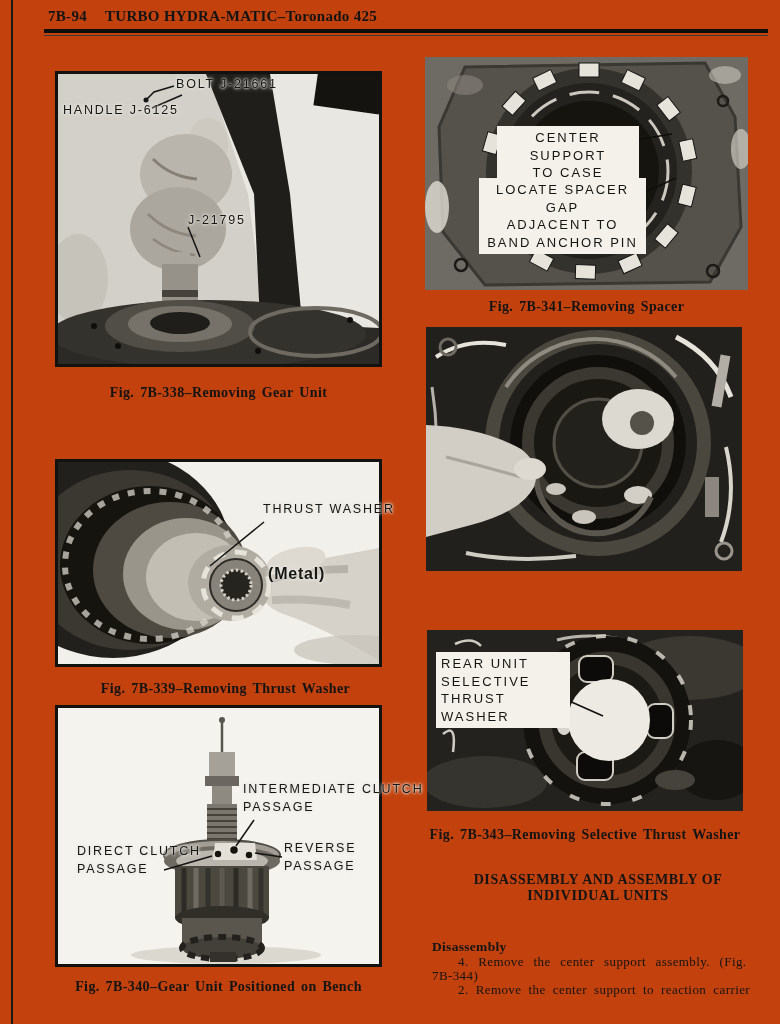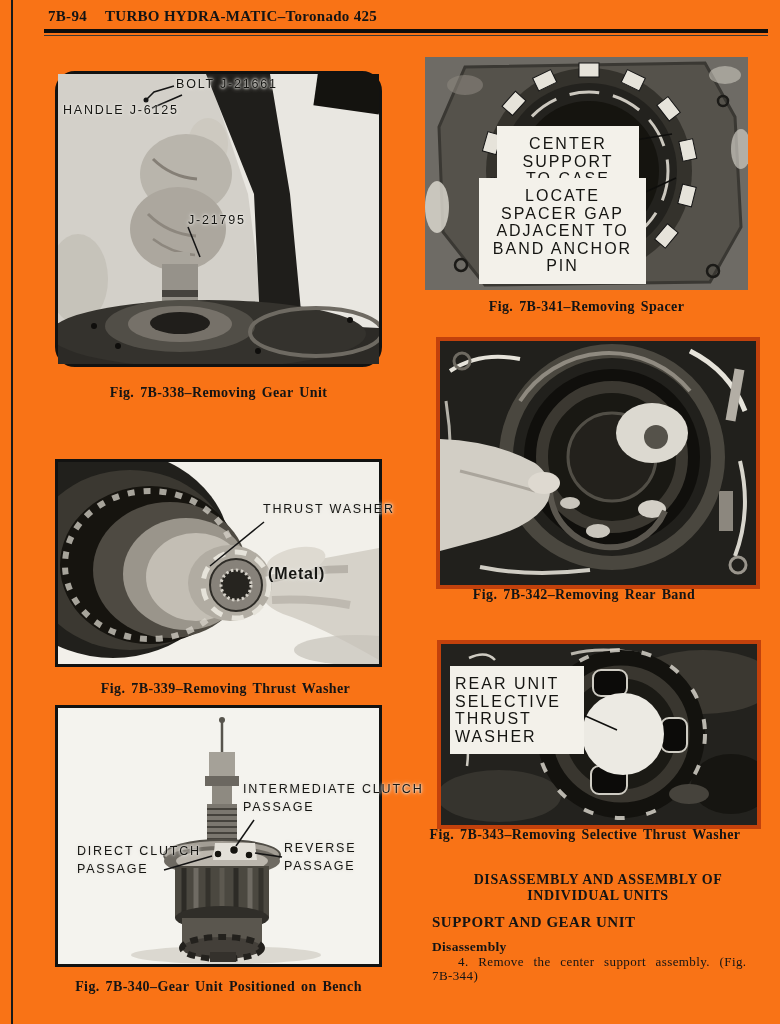--- a/index.html
+++ b/index.html
@@ -1,40 +1,40 @@
 <!DOCTYPE html>
 <html><head>
 <meta charset="utf-8">
 <style>
   html,body{margin:0;padding:0;background:#ffffff;}
   .page{
-    position:relative;width:780px;height:1024px;background:#f97316;
+    position:relative;width:780px;height:1024px;background:#c2410c;
     font-family:"Liberation Serif",serif;color:#141414;overflow:hidden;
   }
   .edge-line{position:absolute;left:11px;top:0;width:2px;height:1024px;background:#1a1a19;}
   .hdr{position:absolute;top:8px;left:48px;font-size:15px;font-weight:bold;letter-spacing:.3px;white-space:nowrap;}
   .hdr .num{margin-right:18px;}
   .hdr-rule{position:absolute;left:44px;top:29px;width:724px;height:4px;background:#0d0d0c;}
   .hdr-rule2{position:absolute;left:44px;top:35px;width:724px;height:1px;background:#3a3a38;}
 
   .figbox{position:absolute;margin:0;padding:0;border:3px solid #121211;background:#dad7d0;}
   .photo-plain{position:absolute;margin:0;padding:0;}
-  .photo-thin{position:absolute;margin:12px;padding:0;border:4px solid #c2410c;background:#201f1c;}
+  .photo-thin{position:absolute;margin:0;padding:0;border:2px solid #c2410c;background:#201f1c;}
   .figbox svg,.photo-plain svg,.photo-thin svg{display:block;}
 
   .caption{position:absolute;font-size:14px;font-weight:bold;text-align:center;
     letter-spacing:.4px;word-spacing:2px;white-space:nowrap;}
 
   .plabel{position:absolute;font-family:"Liberation Sans",sans-serif;font-size:12.5px;
     letter-spacing:1.8px;color:#161613;white-space:nowrap;line-height:15px;}
   .plabel.halo{text-shadow:0 0 3px #e8e6e0,0 0 5px #e8e6e0,0 0 2px #e8e6e0;}
   .plabel.big{font-size:16px;font-weight:bold;letter-spacing:.8px;}
 
   .wbox{position:absolute;background:#f3f1ea;color:#151512;font-family:"Liberation Sans",sans-serif;
-    font-size:16px;letter-spacing:2px;line-height:17.5px;padding:9px 5px;}
+    font-size:13px;letter-spacing:2px;line-height:17.5px;padding:3px 5px;}
   .wbox.center{text-align:center;}
 
   .sec-head{position:absolute;font-weight:bold;font-size:14px;text-align:center;letter-spacing:.6px;white-space:nowrap;}
   .sub-head{position:absolute;font-weight:bold;font-size:15px;letter-spacing:.5px;white-space:nowrap;}
   .para-head{position:absolute;font-weight:bold;font-size:13.5px;letter-spacing:.3px;white-space:nowrap;}
   .body-line{position:absolute;font-size:13px;letter-spacing:.4px;white-space:nowrap;}
   .ws-wide{word-spacing:6px;}
   .ws-med{word-spacing:3.5px;}
   .indent{padding-left:26px;}
 </style>
@@ -44,21 +44,21 @@
 <div class="page">
 
   <div class="edge-line"></div>
 
   <div class="hdr">
     <span class="num">7B-94</span><span>TURBO HYDRA-MATIC–Toronado 425</span>
   </div>
   <div class="hdr-rule"></div>
   <div class="hdr-rule2"></div>
 
-  <figure class="figbox" style="left:55px;top:71px;width:321px;height:290px;border-radius:20px;">
+  <figure class="figbox" style="left:55px;top:71px;width:321px;height:290px;">
     <svg width="321" height="290" viewBox="0 0 321 290">
       <rect width="321" height="290" fill="#d3d0c9"></rect>
       <polygon points="150,0 321,0 321,290 212,290 190,120" fill="#e9e7e1"></polygon>
       <polygon points="148,0 212,0 232,120 248,290 204,290 196,120" fill="#1f1e1b"></polygon>
       <rect x="258" y="-6" width="66" height="42" fill="#14130f" transform="rotate(8 290 15)"></rect>
       <ellipse cx="20" cy="205" rx="30" ry="45" fill="#b9b5ac" opacity="0.5"></ellipse>
       <ellipse cx="150" cy="70" rx="20" ry="26" fill="#cdc9c0"></ellipse>
       <ellipse cx="128" cy="100" rx="46" ry="40" fill="#b9b5ac"></ellipse>
       <ellipse cx="120" cy="155" rx="48" ry="42" fill="#aca79e"></ellipse>
       <path d="M95,85 q18,18 44,20" stroke="#857f76" stroke-width="3" fill="none"></path>
@@ -238,21 +238,20 @@
       <circle cx="216" cy="96" r="12" fill="#55524a"></circle>
       <ellipse cx="130" cy="162" rx="10" ry="6" fill="#c9c5bc"></ellipse>
       <ellipse cx="158" cy="190" rx="12" ry="7" fill="#c9c5bc"></ellipse>
       <ellipse cx="212" cy="168" rx="14" ry="9" fill="#d3cfc6"></ellipse>
       <path d="M110,150 A60,60 0 0 0 225,170" stroke="#5a564e" stroke-width="6" fill="none"></path>
       <path d="M0,98 Q55,100 95,122 Q116,138 108,160 Q95,185 45,198 L0,210 Z" fill="#d2cec5"></path>
       <path d="M20,130 Q60,140 95,150" stroke="#aaa59c" stroke-width="3" fill="none"></path>
       <ellipse cx="104" cy="142" rx="16" ry="11" fill="#ded9d0"></ellipse>
     </svg>
   </figure>
-  <div class="caption" style="left:424px;top:587px;width:320px;">Fig. 7B-342–Removing Rear Band</div>
 
   <figure class="photo-thin" style="left:425px;top:628px;width:316px;height:181px;">
     <svg width="316" height="181" viewBox="0 0 316 181">
       <rect width="316" height="181" fill="#23221e"></rect>
       <ellipse cx="262" cy="38" rx="72" ry="32" fill="#3b3831"></ellipse>
       <ellipse cx="58" cy="152" rx="62" ry="26" fill="#36342e"></ellipse>
       <ellipse cx="290" cy="140" rx="40" ry="30" fill="#161511"></ellipse>
       <path d="M28,14 Q45,6 54,16" stroke="#cfccc3" stroke-width="2.5" fill="none"></path>
       <path d="M16,104 Q30,92 26,122" stroke="#cfccc3" stroke-width="2.5" fill="none"></path>
       <path d="M130,10 Q160,2 200,10" stroke="#b9b5ac" stroke-width="3" fill="none"></path>
@@ -271,18 +270,18 @@
     <div class="wbox" style="left:9px;top:22px;width:124px;">
       <div>REAR UNIT</div>
       <div>SELECTIVE</div>
       <div>THRUST WASHER</div>
     </div>
   </figure>
   <div class="caption" style="left:425px;top:827px;width:320px;">Fig. 7B-343–Removing Selective Thrust Washer</div>
 
   <div class="sec-head" style="left:430px;top:888px;width:336px;">INDIVIDUAL UNITS</div>
   <div class="sec-head" style="left:430px;top:872px;width:336px;">DISASSEMBLY AND ASSEMBLY OF</div>
-  <div class="sub-head" style="left:432px;top:914px;">SUPPORT AND GEAR UNIT</div>
   <div class="para-head" style="left:432px;top:939px;">Disassembly</div>
   <div class="body-line ws-wide indent" style="left:432px;top:954px;">4. Remove the center support assembly. (Fig.</div>
   <div class="body-line" style="left:432px;top:968px;">7B-344)</div>
+  <div class="body-line ws-med indent" style="left:432px;top:982px;">2. Remove the center support to reaction carrier</div>
 
 </div>
 
 </body></html>

